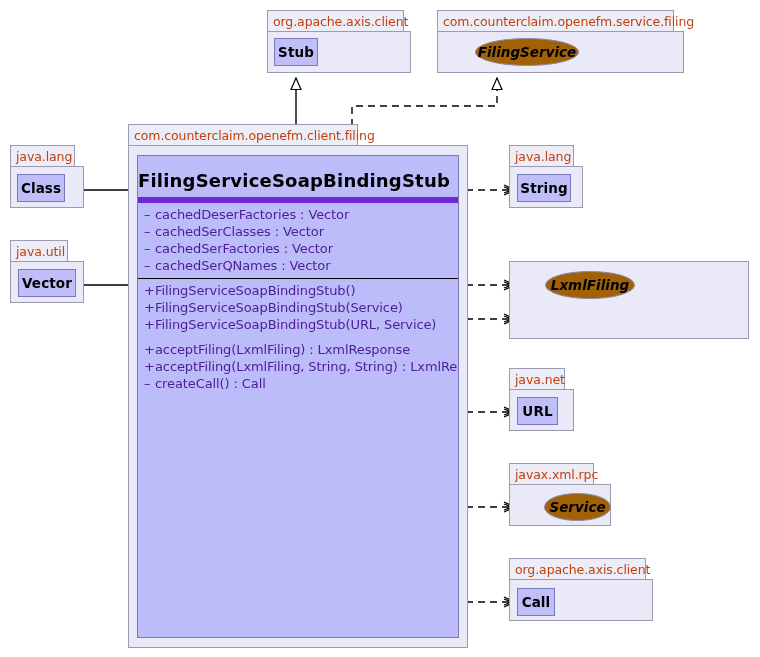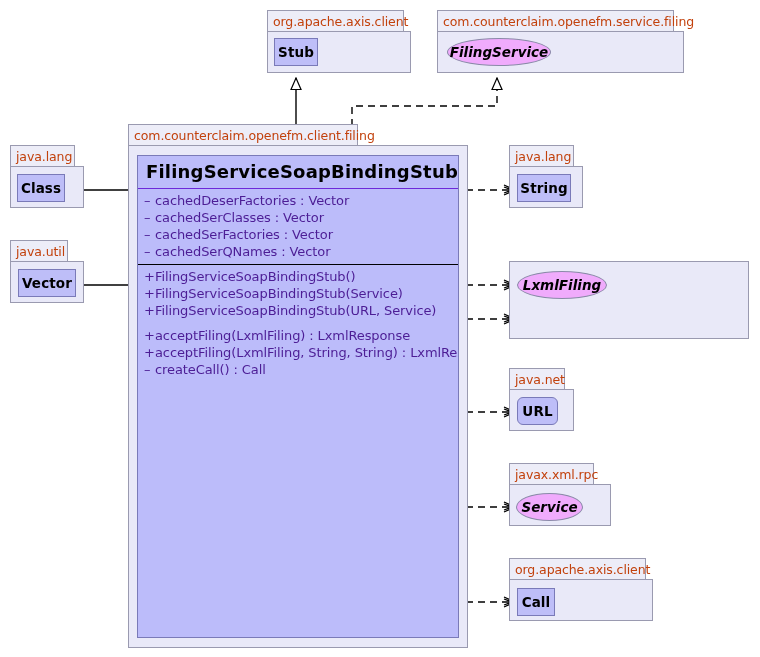--- a/index.html
+++ b/index.html
@@ -57,48 +57,49 @@
     align-items: center;
     justify-content: center;
     white-space: nowrap;
     letter-spacing: 0.1px;
   }
 
   
   .node-ellipse {
     position: absolute;
     box-sizing: border-box;
-    background: #f0abfc;
+    background: #a16207;
     border: 1px solid #8a8aa8;
     border-radius: 50%;
     font-size: 13.5px;
     font-weight: bold;
     font-style: italic;
     color: #000;
     display: flex;
     align-items: center;
     justify-content: center;
     white-space: nowrap;
+    margin-left: 28px;
   }
 
   
   .uml-class {
     position: absolute;
     box-sizing: border-box;
     background: #BCBCFA;
     border: 1px solid #7a7ab8;
     overflow: hidden;
   }
   .uml-title {
-    text-align: right;
+    text-align: left;
     font-size: 18px;
     font-weight: bold;
     color: #000;
-    padding: 5px 0 6px 0;
-    border-bottom: 1px solid #6d28d9;
+    padding: 14px 0 6px 0;
+    border-bottom: 6px solid #6d28d9;
     letter-spacing: 0.2px;
   }
   .uml-section {
     padding: 3px 0 4px 0;
   }
   .uml-section + .uml-section {
     border-top: 1px solid #000;
   }
   .uml-row {
     font-size: 13px;
@@ -227,21 +228,21 @@
 
   <div class="pkg-tab" style="left:509px; top:145px; width:65px; height:22px;">java.lang</div>
   <div class="pkg" style="left:509px; top:166px; width:74px; height:42px;"></div>
   <div class="node-box" style="left:517px; top:174px; width:54px; height:28px;">String</div>
 
   <div class="pkg" style="left:509px; top:261px; width:240px; height:78px;"></div>
   <div class="node-ellipse" style="left:517px; top:271px; width:90px; height:28px;">LxmlFiling</div>
 
   <div class="pkg-tab" style="left:509px; top:368px; width:56px; height:22px;">java.net</div>
   <div class="pkg" style="left:509px; top:389px; width:65px; height:42px;"></div>
-  <div class="node-box" style="left:517px; top:397px; width:41px; height:28px;border-radius:6px;">URL</div>
+  <div class="node-box" style="left:517px; top:397px; width:41px; height:28px;">URL</div>
 
   <div class="pkg-tab" style="left:509px; top:463px; width:85px; height:22px;">javax.xml.rpc</div>
   <div class="pkg" style="left:509px; top:484px; width:102px; height:42px;"></div>
   <div class="node-ellipse" style="left:516px; top:493px; width:67px; height:28px;">Service</div>
 
   <div class="pkg-tab" style="left:509px; top:558px; width:137px; height:22px;">org.apache.axis.client</div>
   <div class="pkg" style="left:509px; top:579px; width:144px; height:42px;"></div>
   <div class="node-box" style="left:517px; top:588px; width:38px; height:28px;">Call</div>
 
 </div>

